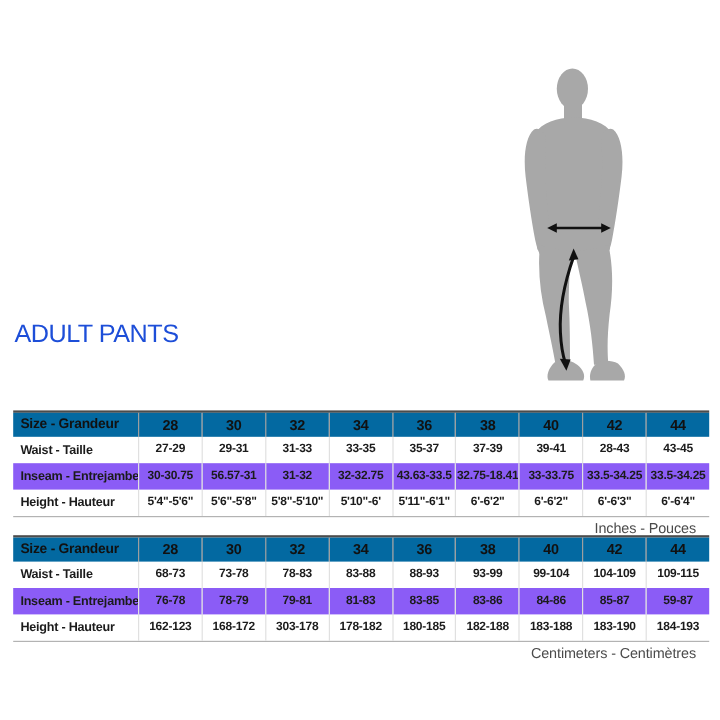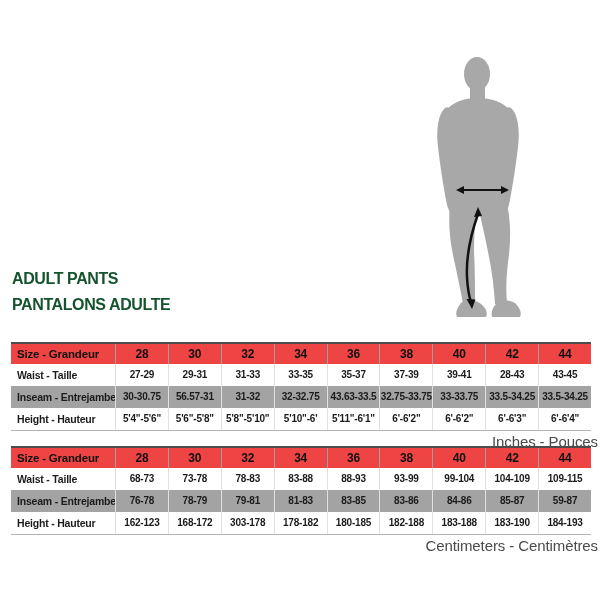--- a/index.html
+++ b/index.html
@@ -3,46 +3,46 @@
 <meta charset="utf-8">
 <style>
   html,body{margin:0;padding:0;background:#fff;}
   .screen{
     position:relative;width:600px;height:600px;background:#ffffff;overflow:hidden;
     font-family:"Liberation Sans","DejaVu Sans",sans-serif;
   }
   
   .title-block{position:absolute;left:12px;top:266px;}
   .title-line{
-    font-size:16px;font-weight:700;line-height:26px;letter-spacing:-0.4px;
-    color:#14532d;white-space:nowrap;
+    font-size:21px;font-weight:400;line-height:26px;letter-spacing:-0.4px;
+    color:#1d4ed8;white-space:nowrap;
   }
   
   .size-table{
     position:absolute;left:11px;width:580px;
     display:grid;grid-template-columns:104px repeat(9,1fr);
     grid-template-rows:20px repeat(3,22px);
     border-top:2px solid #4c4c4c;border-bottom:1px solid #b3b3b3;
     box-sizing:content-box;
   }
   .cell{
     font-size:10px;font-weight:700;letter-spacing:-0.2px;color:#1b1b1b;
     text-align:center;line-height:22px;height:22px;overflow:hidden;
     border-left:1px solid #e0e0e0;white-space:nowrap;
   }
   .cell.label-col{border-left:none;text-align:left;padding-left:6px;font-size:10.5px;}
   .cell.thead{
-    background:#ef4444;height:20px;line-height:20px;font-size:12px;
+    background:#0369a1;height:20px;line-height:20px;font-size:12px;
     border-left:1px solid #9e9e9e;color:#111;
   }
   .cell.thead.label-col{border-left:none;font-size:11.5px;}
-  .cell.stripe{background:#a3a3a3;}
+  .cell.stripe{background:#8b5cf6;}
   .units-caption{
-    position:absolute;right:2px;text-align:right;
-    font-size:15px;color:#4a4a4a;letter-spacing:-0.1px;
+    position:absolute;right:20px;text-align:right;
+    font-size:12px;color:#4a4a4a;letter-spacing:-0.1px;
   }
   
   .figure{position:absolute;left:430px;top:52px;width:100px;height:270px;}
 </style>
 </head>
 <body>
 
 <div class="screen">
 
   <svg class="figure" viewBox="0 0 100 270" xmlns="http://www.w3.org/2000/svg">
@@ -65,21 +65,20 @@
     </g>
     <g color="#111111">
       <path d="M48,162 C41,182 36,205 37,225 C37.5,235 39,244 41,250" fill="none" stroke="currentColor" stroke-width="2.5"></path>
       <polygon points="48,155 44,165 52,164" fill="currentColor"></polygon>
       <polygon points="42,257 36.5,247 45.5,247.5" fill="currentColor"></polygon>
     </g>
   </svg>
 
   <div class="title-block">
     <div class="title-line">ADULT PANTS</div>
-    <div class="title-line">PANTALONS ADULTE</div>
   </div>
 
   <div class="size-table" style="top:342px">
       <div class="cell thead label-col"><span>Size - Grandeur</span></div>
       <div class="cell thead">28</div>
       <div class="cell thead">30</div>
       <div class="cell thead">32</div>
       <div class="cell thead">34</div>
       <div class="cell thead">36</div>
       <div class="cell thead">38</div>
@@ -95,21 +94,21 @@
       <div class="cell">37-39</div>
       <div class="cell">39-41</div>
       <div class="cell">28-43</div>
       <div class="cell">43-45</div>
       <div class="cell label-col stripe">Inseam - Entrejambe</div>
       <div class="cell stripe">30-30.75</div>
       <div class="cell stripe">56.57-31</div>
       <div class="cell stripe">31-32</div>
       <div class="cell stripe">32-32.75</div>
       <div class="cell stripe">43.63-33.5</div>
-      <div class="cell stripe">32.75-33.75</div>
+      <div class="cell stripe">32.75-18.41</div>
       <div class="cell stripe">33-33.75</div>
       <div class="cell stripe">33.5-34.25</div>
       <div class="cell stripe">33.5-34.25</div>
       <div class="cell label-col">Height - Hauteur</div>
       <div class="cell">5'4"-5'6"</div>
       <div class="cell">5'6"-5'8"</div>
       <div class="cell">5'8"-5'10"</div>
       <div class="cell">5'10"-6'</div>
       <div class="cell">5'11"-6'1"</div>
       <div class="cell">6'-6'2"</div>

